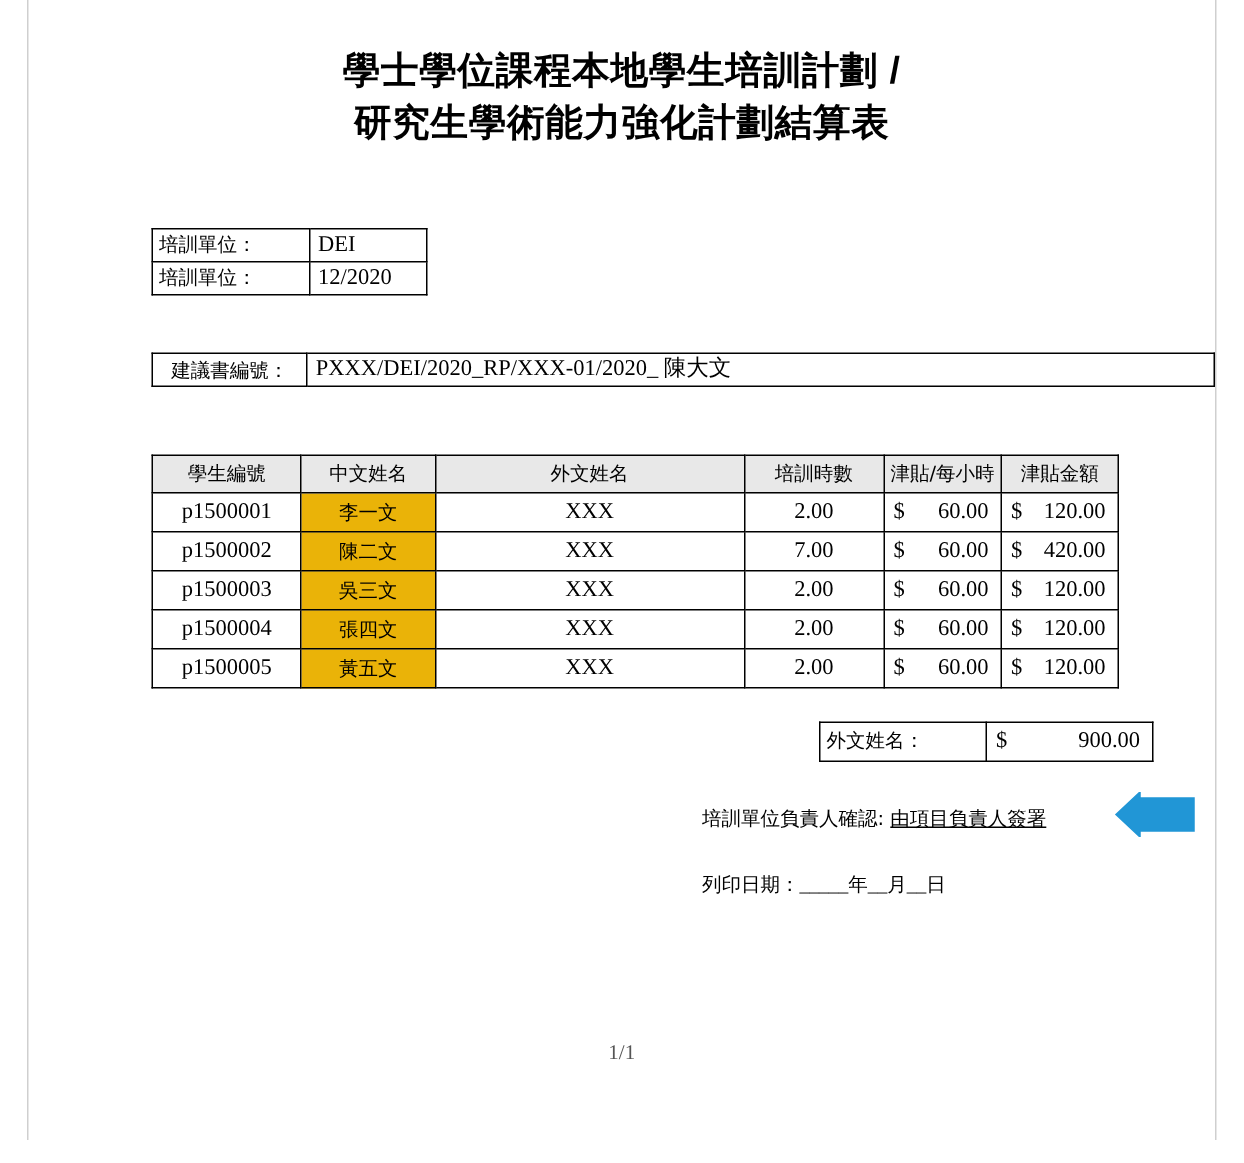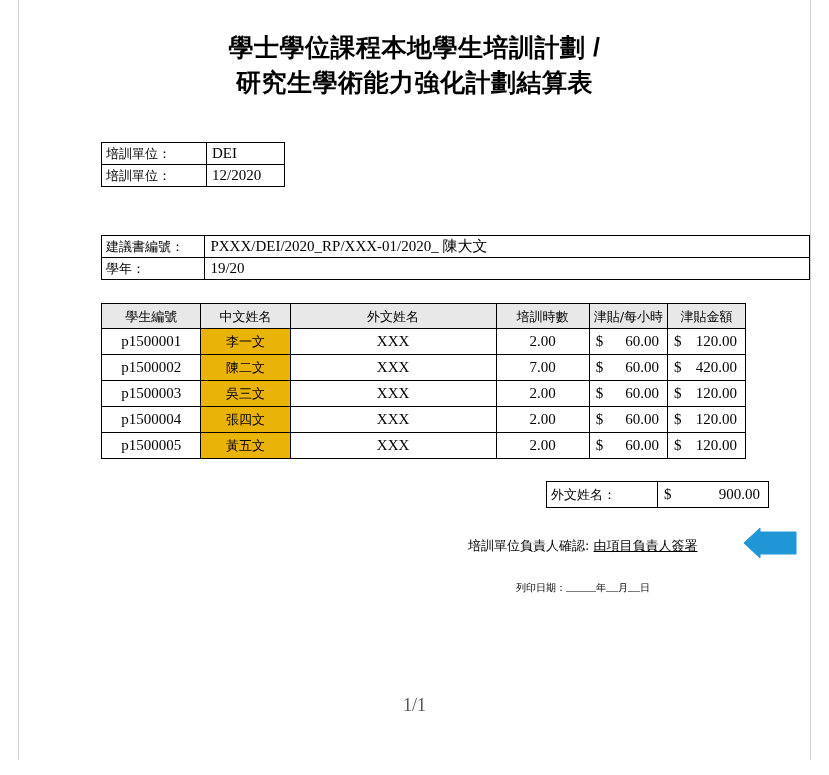--- a/index.html
+++ b/index.html
@@ -53,21 +53,21 @@
     padding: 1px 4px;
     font-size: 14.5px;
     line-height: 19px;
     white-space: nowrap;
   }
 
   
   .info-block {
     position: absolute;
     left: 82px;
-    top: 142px;
+    top: 152px;
   }
   .info-block td.lbl {
     width: 96px;
     font-family: "DejaVu Sans", sans-serif;
     font-size: 13px;
     padding-left: 4px;
   }
   .info-block td.val {
     width: 68px;
     font-family: "Liberation Serif", serif;
@@ -79,20 +79,21 @@
   .prop-block {
     position: absolute;
     left: 82px;
     top: 235px;
   }
   .prop-block td.lbl {
     width: 96px;
     font-family: Liberation Sans, sans-serif;
     font-size: 13px;
     padding-left: 4px;
+    text-align: center;
   }
   .prop-block td.val {
     width: 625px;
     font-family: "Liberation Serif", serif;
     font-size: 15px;
     padding-left: 5px;
     text-align: left;
   }
   .prop-block td.val.short {
     width: 68px;
@@ -129,21 +130,21 @@
     padding-left: 6px;
     border-right: none;
     width: 14px;
   }
   .students td.amt {
     border-left: none;
     text-align: right;
     padding-right: 8px;
   }
   .students th.w-id { width: 92px; }
-  .students th.w-cn { width: 82px; }
+  .students th.w-cn { width: 82px; font-family: Liberation Mono, monospace; }
   .students th.w-fn { width: 205px; }
   .students th.w-hr { width: 86px; margin-top: 34px; }
   .students th.w-rate { width: 90px; margin-left: 48px; }
   .students th.w-amt { width: 90px; }
 
   
   .total-block {
     position: absolute;
     left: 527px;
     top: 481px;
@@ -193,35 +194,34 @@
     top: 528px;
     width: 72px;
     height: 30px;
   }
 
   
   .printdate {
     position: absolute;
     left: 449px;
     top: 581px;
-    font-family: Liberation Mono, monospace;
-    font-size: 10px;
+    font-family: Liberation Serif, serif;
+    font-size: 13px;
     white-space: nowrap;
-    margin-left: 48px;
   }
 
   
   .pagenum {
     position: absolute;
     left: 0;
     right: 0;
     top: 695px;
     text-align: center;
     font-family: "Liberation Serif", serif;
-    font-size: 18px;
+    font-size: 14px;
     color: #555555;
   }
 </style>
 </head>
 <body>
 
 <div class="page">
   <div class="sheet">
 
     <div class="doc-title">
@@ -240,24 +240,20 @@
           <td class="val">12/2020</td>
         </tr>
       </tbody>
     </table>
 
     <table class="prop-block">
       <tbody>
         <tr>
           <td class="lbl">建議書編號：</td>
           <td class="val">PXXX/DEI/2020_RP/XXX-01/2020_ 陳大文</td>
-        </tr>
-        <tr>
-          <td class="lbl">學年：</td>
-          <td class="val short">19/20</td>
         </tr>
       </tbody>
     </table>
 
     <table class="students">
       <thead>
         <tr>
           <th class="w-id">學生編號</th>
           <th class="w-cn">中文姓名</th>
           <th class="w-fn">外文姓名</th>

